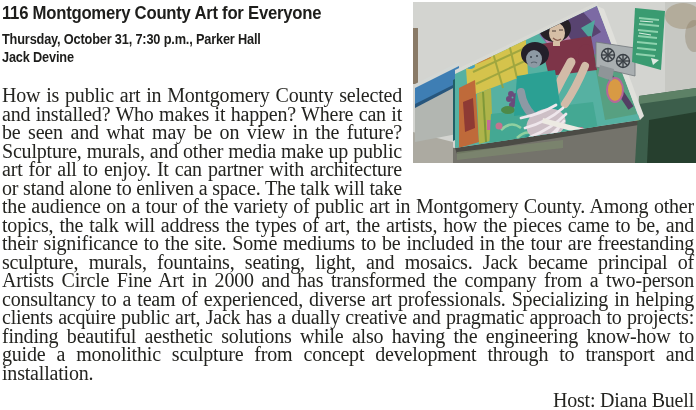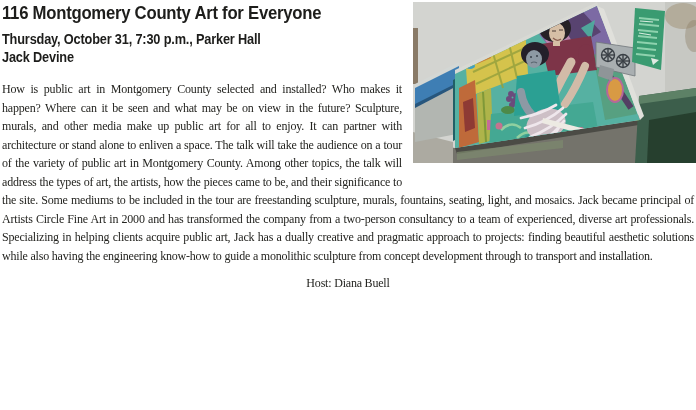--- a/index.html
+++ b/index.html
@@ -33,34 +33,34 @@
     font-size:14.5px;
     line-height:18px;
     letter-spacing:-0.2px;
     color:#1d1d1b;
     transform:scaleX(0.88);
     transform-origin:0 0;
     white-space:nowrap;
   }
   
   .body-text{
-    margin-top:14px;
-    font-size:12px;
+    margin-top:20px;
+    font-size:20px;
     line-height:18.5px;
     letter-spacing:-0.2px;
     text-align:justify;
   }
   .photo-flow-spacer{
     float:right;
     width:292px;
     height:106px;
   }
   .body-text p{margin:0;}
   .bio{margin-top:8px !important;}
-  .host{margin-top:9px !important; text-align:center;}
+  .host{margin-top:9px !important; text-align:right;}
   
   .photo{
     position:absolute;
     top:2px; right:0;
     width:283px; height:161px;
     margin:0; padding:0;
   }
   .photo svg{display:block;}
 </style>
 </head>

